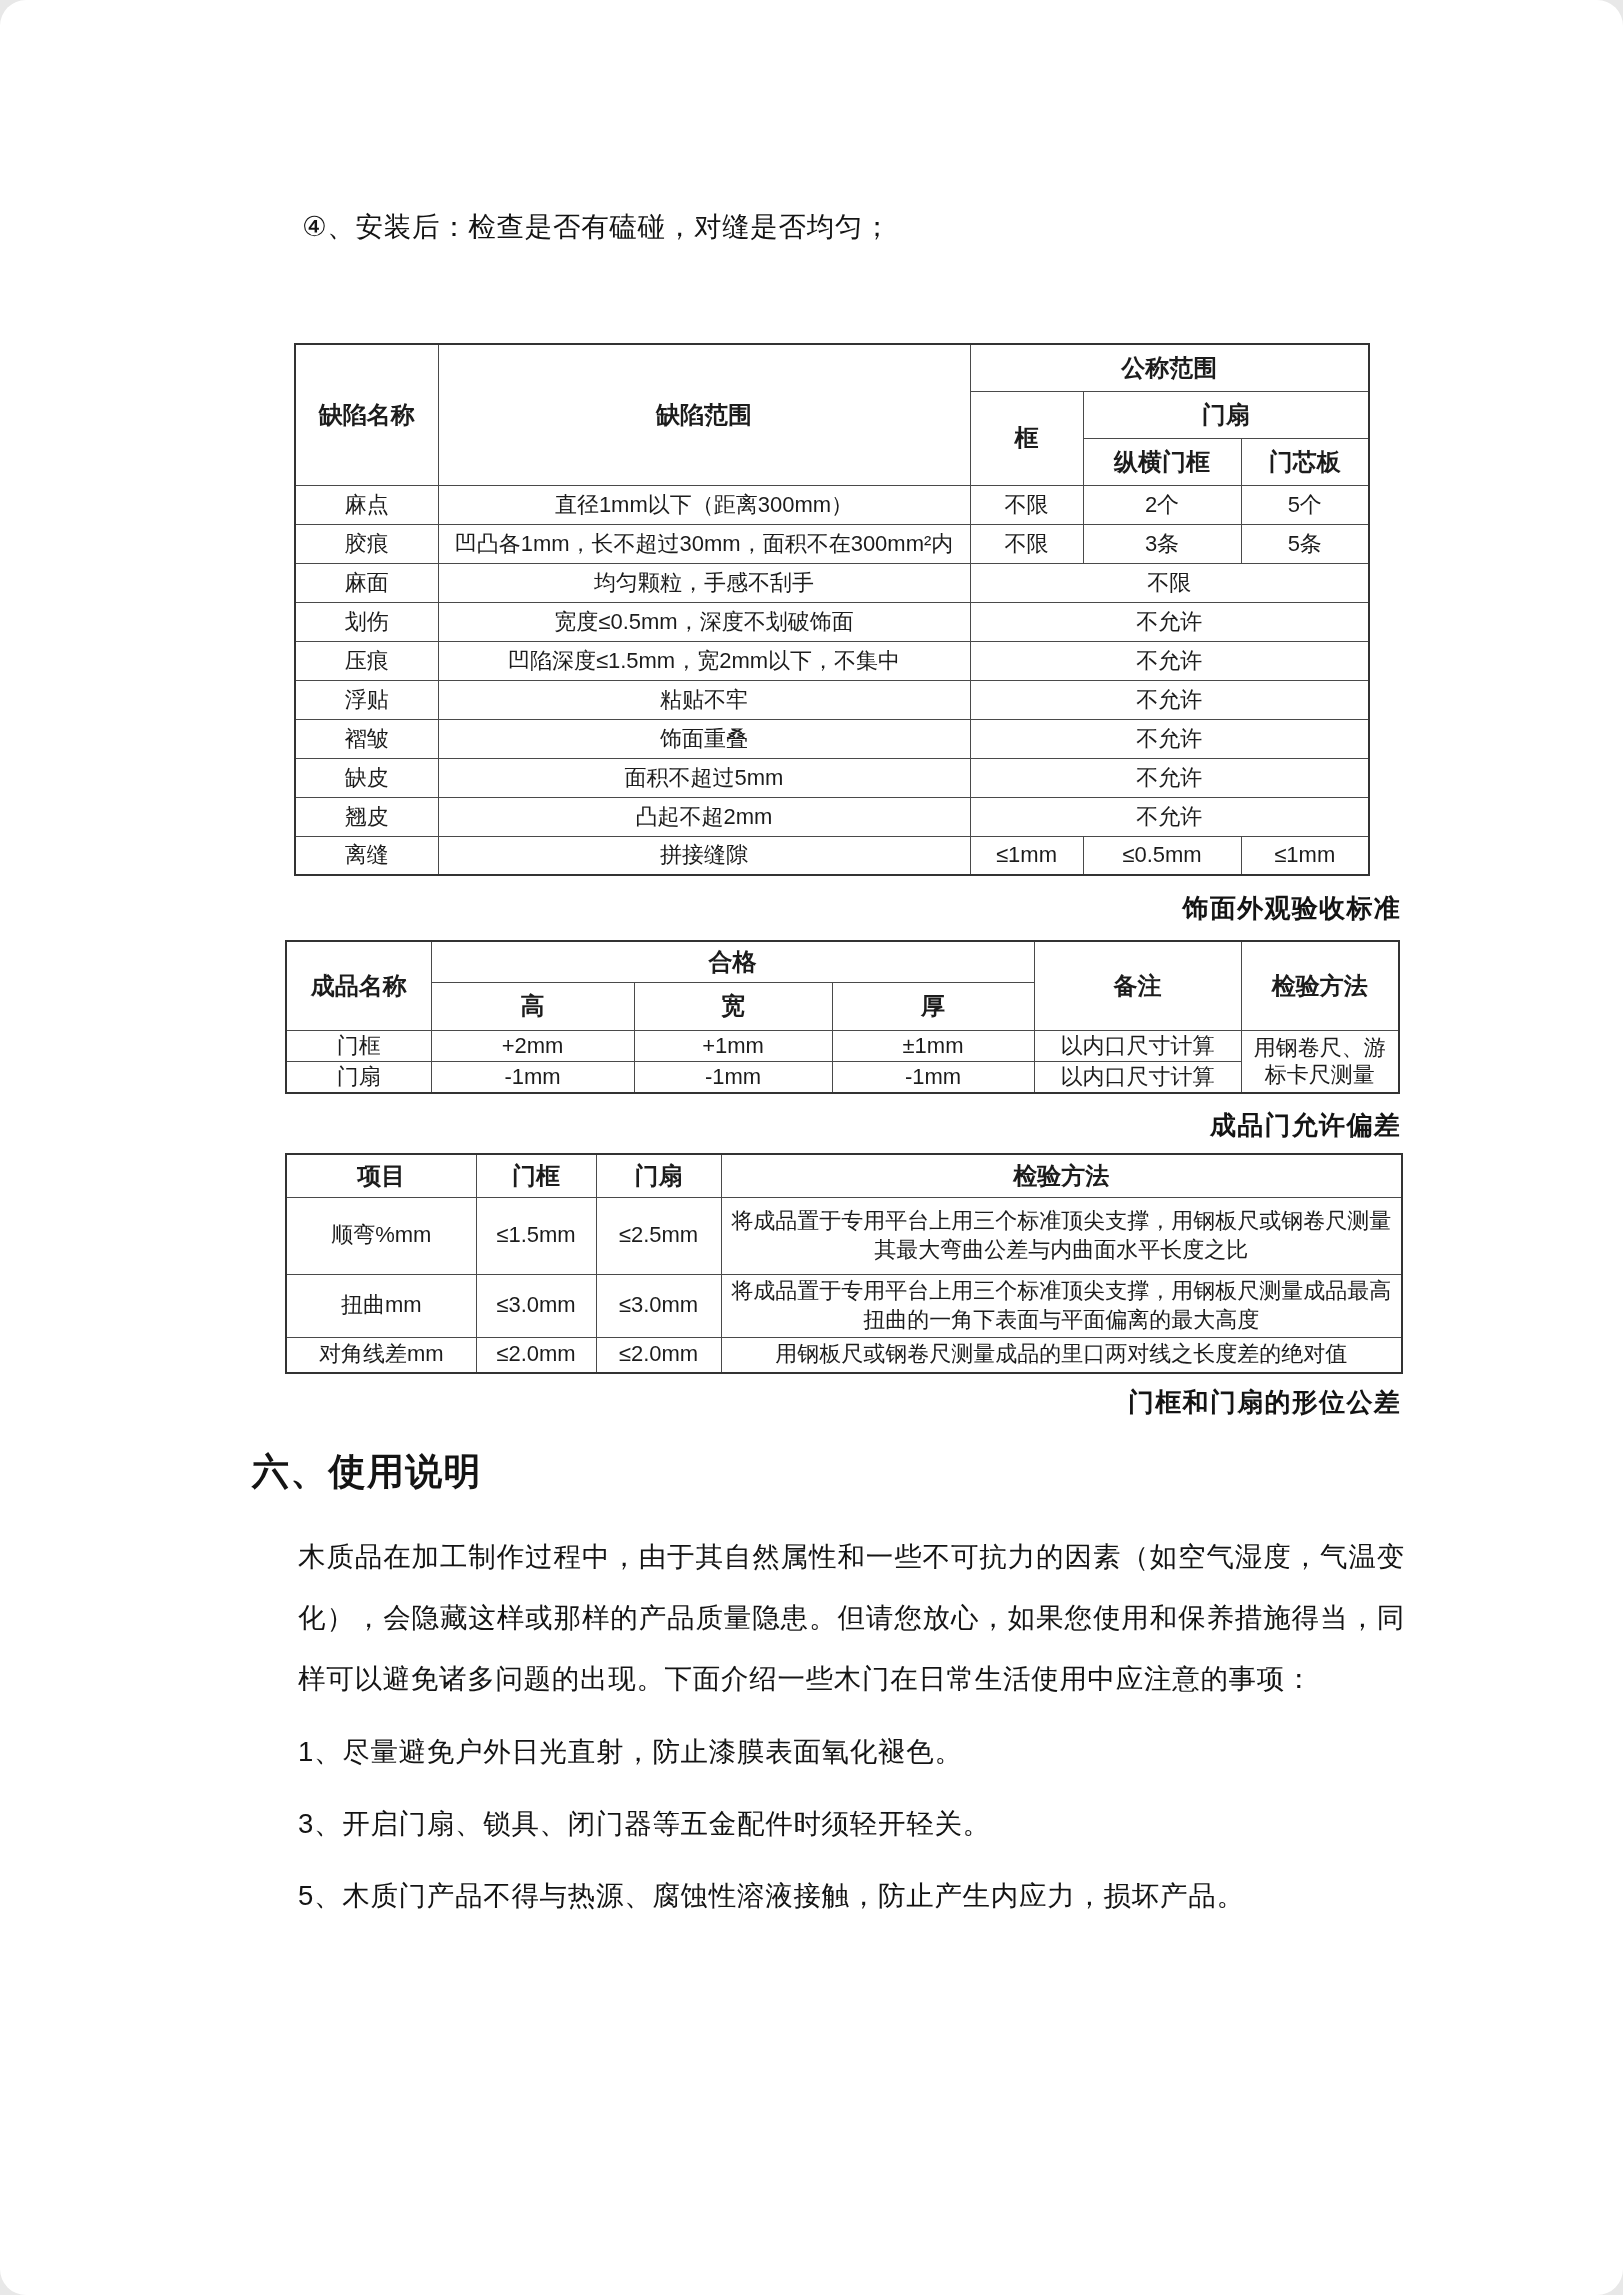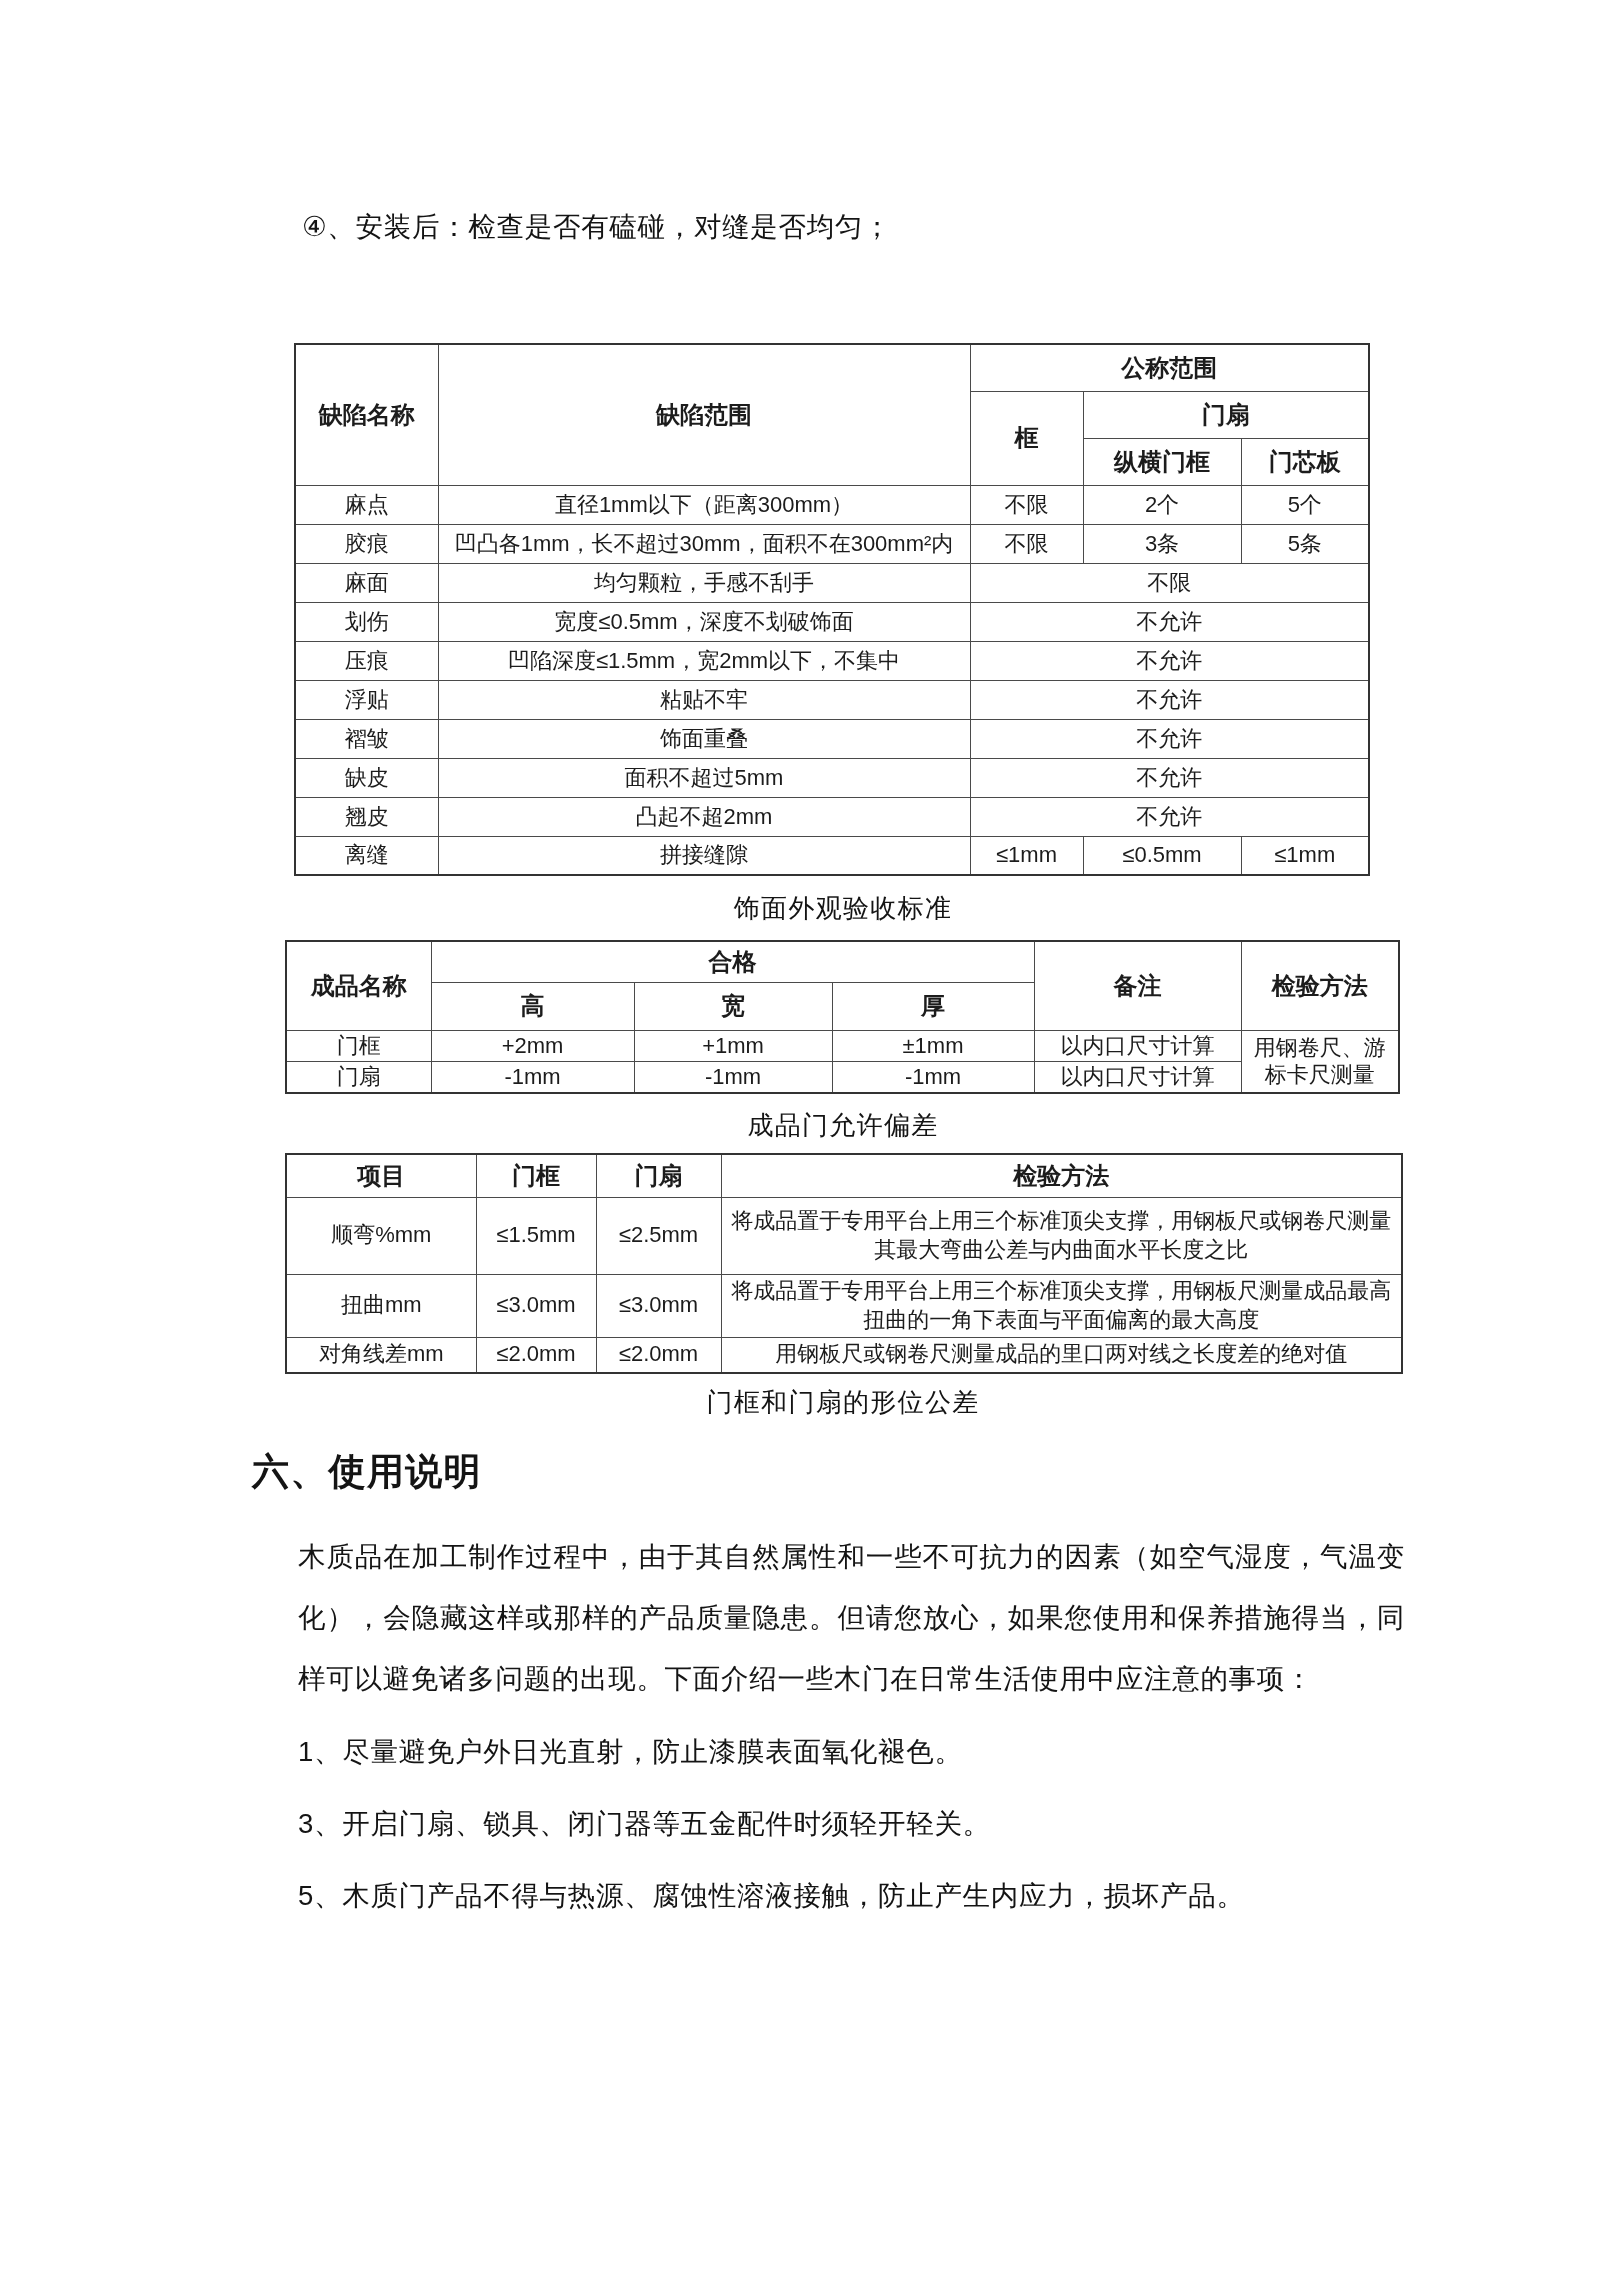--- a/index.html
+++ b/index.html
@@ -1,34 +1,34 @@
 <!DOCTYPE html>
 <html style="font-size:10.5px"><head>
 <meta charset="utf-8">
 <style>
   html,body{margin:0;padding:0;background:#e8e8e8;}
   .page{
     position:relative;width:1623px;height:2295px;background:#ffffff;
     font-family:"Liberation Sans","DejaVu Sans",sans-serif;color:#141414;
-    margin:0 auto;overflow:hidden;
+    margin:0 auto;overflow:hidden;border-radius:26px;
   }
   .intro-line{position:absolute;left:302px;font-size:27.5px;letter-spacing:0.7px;white-space:nowrap;}
   .tbl{position:absolute;border-collapse:collapse;table-layout:fixed;text-align:center;color:#1c1c1c;}
   .tbl td{border:1.3px solid #4a4a4a;padding:2.6px 5.2px;vertical-align:middle;overflow:hidden;}
   .tbl{border:2px solid #333333;}
   .tbl .hdr td{font-weight:bold;text-align:center;}
   .tbl1{top:343px;left:294px;width:1074px;font-size:22px;}
   .tbl1 .hdr td{font-size:24px;}
   .tbl2{top:940px;left:285px;width:1112px;font-size:22px;}
   .tbl2 .hdr td{font-size:24px;}
   .tbl2 td{padding:1.3px 5.2px;line-height:1.25;}
   .tbl3{top:1153px;left:285px;width:1116px;font-size:22px;}
   .tbl3 .hdr td{font-size:24px;}
   .tbl3 td{line-height:1.3;}
-  .caption{position:absolute;left:285px;width:1116px;text-align:center;font-weight:normal;font-size:26px;letter-spacing:1.3px;}
+  .caption{position:absolute;left:285px;width:1116px;text-align:right;font-weight:bold;font-size:26px;letter-spacing:1.3px;}
   .cap1{top:891px;}
   .cap2{top:1108px;}
   .cap3{top:1385px;}
   .section-title{position:absolute;left:252px;top:1447px;font-size:37px;font-weight:bold;letter-spacing:1.3px;}
   .paragraph{position:absolute;left:298px;top:1526px;width:1107px;font-size:27.5px;line-height:61px;text-align:justify;letter-spacing:0.7px;}
   .notes{position:absolute;left:298px;top:1735px;width:1178px;}
   .note{height:72px;font-size:27.5px;line-height:33px;letter-spacing:0.7px;white-space:nowrap;}
 </style>
 </head>
 <body>

